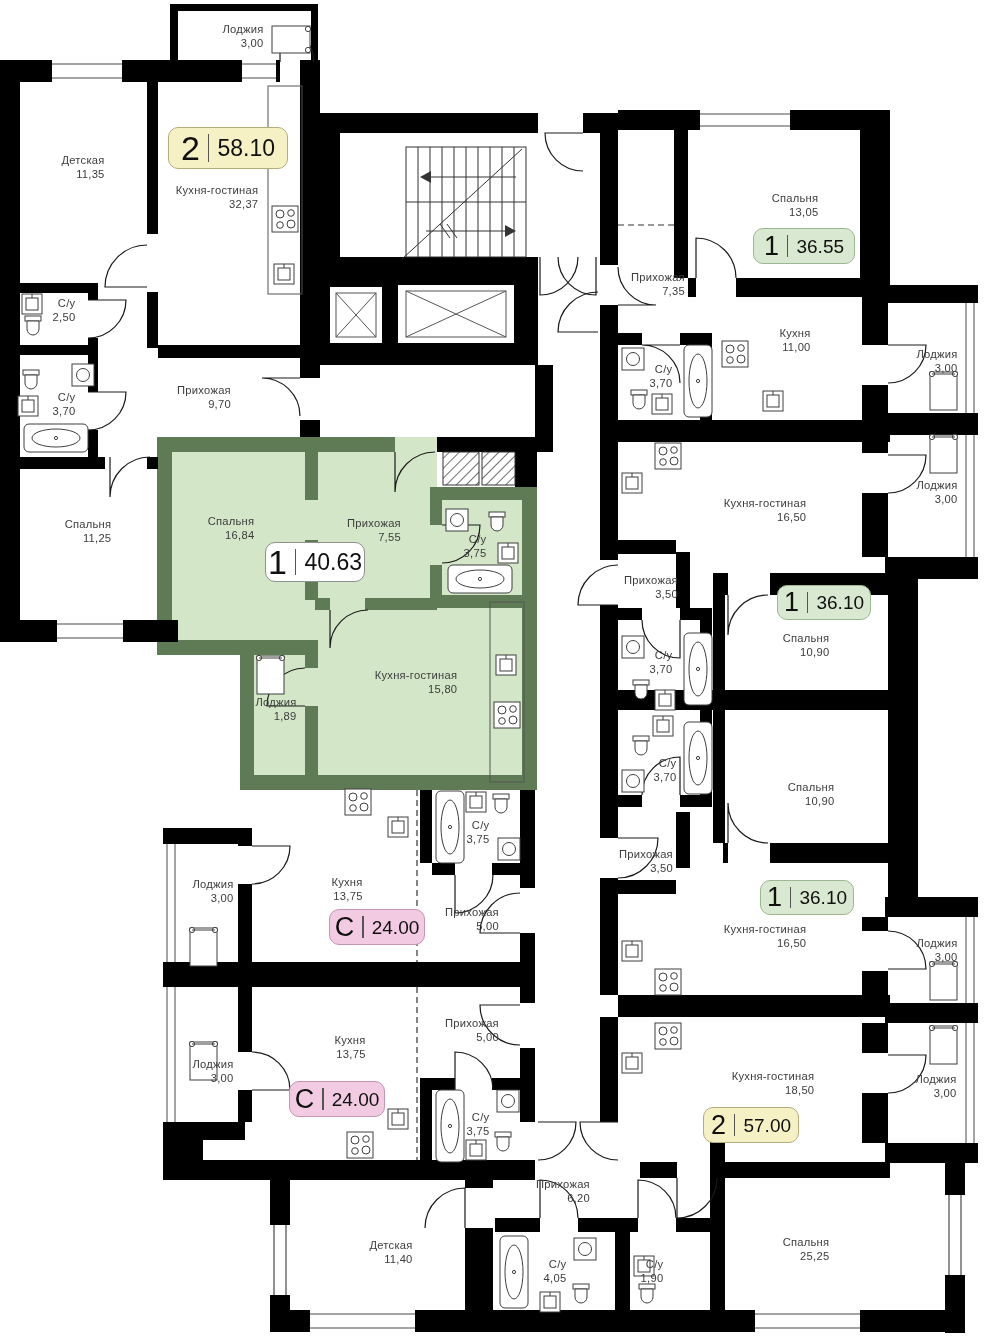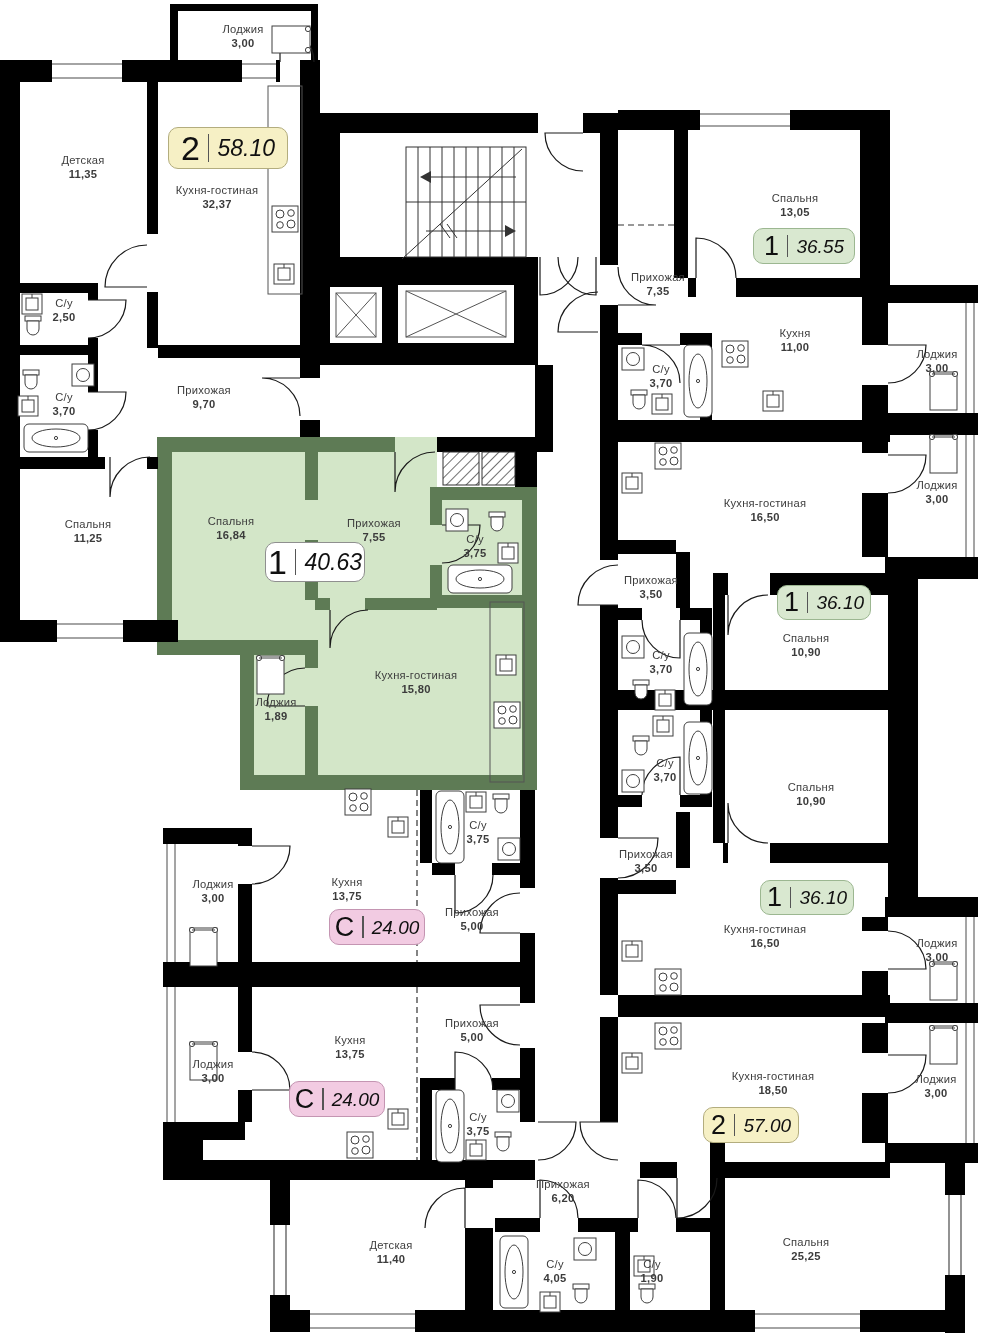--- a/index.html
+++ b/index.html
@@ -1,28 +1,28 @@
 <!DOCTYPE html>
 <html><head>
 <meta charset="utf-8">
 <style>
   html,body{margin:0;padding:0;background:#fff;}
   #stage{position:relative;width:1000px;height:1339px;background:#fff;overflow:hidden;
          font-family:"Liberation Sans", sans-serif;}
   #plan-svg{position:absolute;left:0;top:0;}
-  .room-label{position:absolute;transform:translate(-50%,-50%);text-align:center;
+  .room-label{position:absolute;transform:translate(-50%,-50%);text-align:right;
     font-size:11.2px;line-height:13.5px;color:#3c3c3c;letter-spacing:.25px;white-space:nowrap;}
-  .room-label .room-area{display:block;font-weight:bold;}
+  .room-label .room-area{display:block;}
   .badge{position:absolute;display:flex;align-items:center;justify-content:center;
     border-radius:10px;border:1.2px solid #999;box-sizing:border-box;color:#101010;
     background:#fff;}
   .badge .num{font-size:27px;line-height:1;}
   .badge.large .num{font-size:34px;}
   .badge .sep{width:1.5px;background:#555;align-self:stretch;margin:6px 8px;}
-  .badge .val{font-size:19px;line-height:1;font-style:italic;}
+  .badge .val{font-size:19px;line-height:1;}
   .badge.large .val{font-size:23px;}
 </style>
 </head>
 <body>
 
 <div id="stage">
 <svg id="plan-svg" width="1000" height="1339" viewBox="0 0 1000 1339">
   <defs>
     <pattern id="hatch" width="7" height="7" patternTransform="rotate(45)" patternUnits="userSpaceOnUse">
       <rect width="7" height="7" fill="#fff"></rect>

